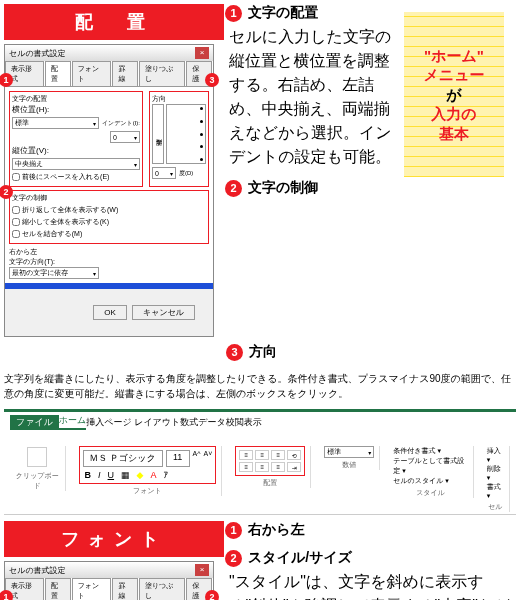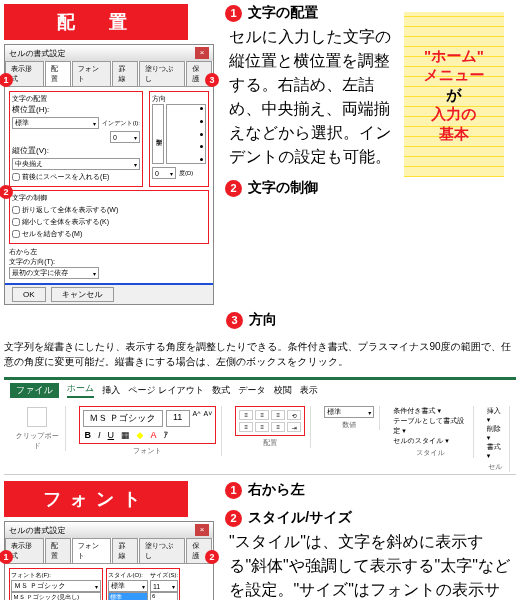--- a/index.html
+++ b/index.html
@@ -1,46 +1,46 @@
 <!DOCTYPE html>
 <html><head>
 <meta charset="utf-8">
 <style>
 *{box-sizing:border-box;margin:0;padding:0}
 body{font-family:"MS PGothic","Hiragino Sans",sans-serif;width:520px;font-size:10px;background:#fff}
 .page{width:520px;padding:4px}
-.header-banner{background:#ed1c24;color:#fff;text-align:center;font-size:18px;font-weight:bold;padding:6px 0;letter-spacing:8px;margin-bottom:4px;width:184px}
+.header-banner{background:#ed1c24;color:#fff;text-align:center;font-size:18px;font-weight:bold;padding:6px 0;letter-spacing:8px;margin-bottom:4px;width:220px}
 .yellow-box{position:absolute;right:12px;top:8px;width:100px;height:165px;background:repeating-linear-gradient(0deg,#ffe033,#ffe033 1px,#fff3b0 1px,#fff3b0 10px),repeating-linear-gradient(90deg,#ffe033,#ffe033 1px,transparent 1px,transparent 10px);display:flex;flex-direction:column;align-items:center;justify-content:center;font-weight:bold}
 .yellow-box .red{color:#ed1c24;font-size:15px;line-height:1.3}
 .yellow-box .black{color:#000;font-size:15px;line-height:1.3}
 .dialog{border:1px solid #888;background:#f0f0f0;width:210px;font-size:8px;position:relative}
 .dialog-title{background:linear-gradient(#fff,#ddd);padding:2px 4px;display:flex;justify-content:space-between;align-items:center}
 .dialog-title .close{background:#c94040;color:#fff;width:14px;height:12px;text-align:center;line-height:12px;font-size:8px}
 .tabs{display:flex;border-bottom:1px solid #999;background:#fff}
 .tab{padding:2px 5px;border:1px solid #999;border-bottom:none;margin-right:1px;background:#eee;font-size:7px}
 .tab.active{background:#fff}
 .dialog-body{padding:4px;background:#fff;min-height:140px}
 .field-row{display:flex;align-items:center;margin:2px 0;gap:3px}
 .combo{border:1px solid #999;background:#fff;height:12px;flex:1;font-size:7px;padding:0 2px;display:flex;align-items:center;justify-content:space-between}
 .combo::after{content:"▾";font-size:6px}
 .checkbox-row{font-size:7px;margin:2px 0}
 .checkbox-row input{vertical-align:middle;width:8px;height:8px}
-.btn-row{text-align:left;padding:4px;border-top:2px solid #1d4ed8}
+.btn-row{text-align:right;padding:18px;border-top:6px solid #1d4ed8}
 .btn{border:1px solid #999;background:#f0f0f0;padding:2px 10px;font-size:8px;margin-left:3px}
 .num-circle{display:inline-flex;width:17px;height:17px;border-radius:50%;background:#ed1c24;color:#fff;align-items:center;justify-content:center;font-weight:bold;font-size:11px;flex-shrink:0}
 .num-circle.sm{width:14px;height:14px;font-size:9px;position:absolute}
 .desc-block{margin-bottom:10px}
 .desc-title{display:flex;align-items:center;gap:6px;margin-bottom:3px}
 .desc-title h3{font-size:14px;font-weight:bold}
 .desc-text{font-size:16px;line-height:1.5;padding-left:4px}
 .top-area{display:flex;gap:6px;position:relative}
 .desc-col{width:170px}
 .full-desc{font-size:10px;line-height:1.5;margin:4px 0 8px}
 .ribbon{border-top:3px solid #217346;border-bottom:1px solid #ccc;padding:2px 6px;margin:6px 0;background:#fff}
-.ribbon-tabs{display:flex;gap:8px;font-size:9px;margin-bottom:8px;align-items:center}
+.ribbon-tabs{display:flex;font-size:9px;margin-bottom:16px;align-items:center}
 .ribbon-tabs .home{color:#217346;border-bottom:2px solid #217346;padding-bottom:1px}
 .ribbon-tabs .file{background:#217346;color:#fff;padding:1px 6px}
 .ribbon-body{display:flex;gap:8px;align-items:flex-start}
 .ribbon-group{border-right:1px solid #ddd;padding:0 5px;font-size:7px;text-align:center}
 .ribbon-group .label{color:#666;margin-top:2px}
 .icon-box{width:20px;height:20px;border:1px solid #ccc;display:inline-block;margin:1px}
 .font-box{border:1px solid #ed1c24;padding:3px}
 .font-select{display:flex;gap:3px;margin-bottom:3px}
 .font-name{border:1px solid #999;padding:1px 4px;font-size:9px;width:80px}
 .font-size{border:1px solid #999;padding:1px 4px;font-size:9px;width:24px}

